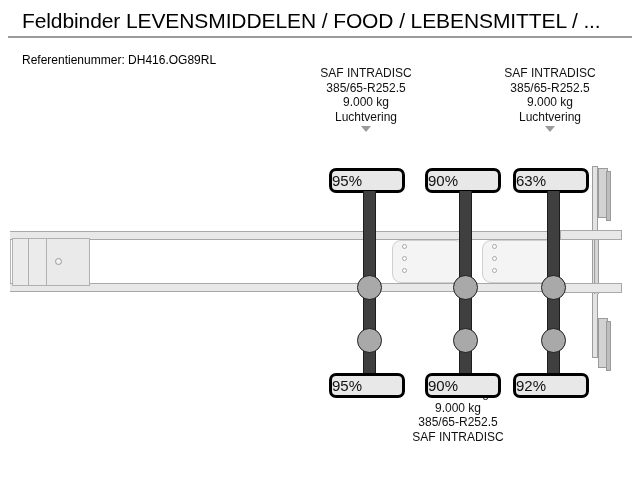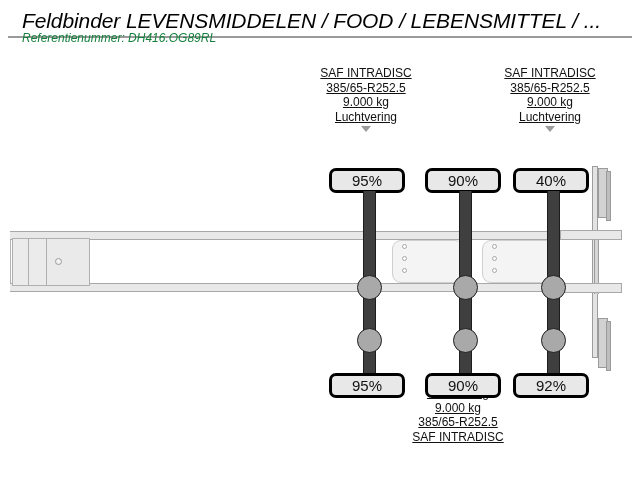--- a/index.html
+++ b/index.html
@@ -15,21 +15,20 @@
     overflow: hidden;
     position: relative;
   }
 
   
   #header-area {
     position: absolute;
     left: 0; top: 0;
     width: 640px;
     height: 58px;
-    font-style: italic;
   }
   #page-title {
     position: absolute;
     left: 22px;
     top: 9px;
     width: 612px;
     font-size: 21px;
     color: #000000;
     white-space: nowrap;
     overflow: hidden;
@@ -39,23 +38,23 @@
     position: absolute;
     left: 8px;
     top: 36px;
     width: 624px;
     height: 2px;
     background: #9a9a9a;
   }
   #reference-line {
     position: absolute;
     left: 22px;
-    top: 31px;
+    top: 53px;
     font-size: 12px;
-    color: #15803d;
+    color: #000000;
     white-space: nowrap;
   }
 
   
   #diagram {
     position: absolute;
     left: 0;
     top: 58px;
     width: 640px;
     height: 422px;
@@ -64,21 +63,21 @@
   
   .axle-note {
     position: absolute;
     width: 180px;
     text-align: center;
     font-size: 12px;
     line-height: 14.5px;
     color: #111111;
     white-space: nowrap;
   }
-  .axle-note .note-line { display: block; text-decoration: underline; }
+  .axle-note .note-line { display: block; }
   .arrow-down, .arrow-up {
     display: block;
     width: 0; height: 0;
     margin: 2px auto 0 auto;
     border-left: 5px solid transparent;
     border-right: 5px solid transparent;
   }
   .arrow-down { border-top: 6px solid #9b9b9b; }
   .arrow-up   { border-bottom: 6px solid #9b9b9b; margin: 0 auto 2px auto; }
 
@@ -285,21 +284,21 @@
 
   .tread-box {
     position: absolute;
     left: -3px;
     width: 76px;
     height: 25px;
     background: #e8e8e8;
     border: 3px solid #000000;
     border-radius: 7px;
     box-sizing: border-box;
-    text-align: center;
+    text-align: left;
     font-size: 15px;
     line-height: 19px;
     color: #111111;
   }
   .tread-box-top    { top: 0px; }
   .tread-box-bottom { top: 205px; }
 </style>
 </head>
 <body>
 
@@ -377,20 +376,20 @@
 
   <div class="axle-group" id="axle-2">
     <div class="tread-box tread-box-top">90%</div>
     <div class="axle-beam"></div>
     <div class="wheel-hub wheel-hub-top"></div>
     <div class="wheel-hub wheel-hub-bottom"></div>
     <div class="tread-box tread-box-bottom">90%</div>
   </div>
 
   <div class="axle-group" id="axle-3">
-    <div class="tread-box tread-box-top">40%</div>
+    <div class="tread-box tread-box-top">63%</div>
     <div class="axle-beam"></div>
     <div class="wheel-hub wheel-hub-top"></div>
     <div class="wheel-hub wheel-hub-bottom"></div>
     <div class="tread-box tread-box-bottom">92%</div>
   </div>
 
 </div>
 
 </body></html>

